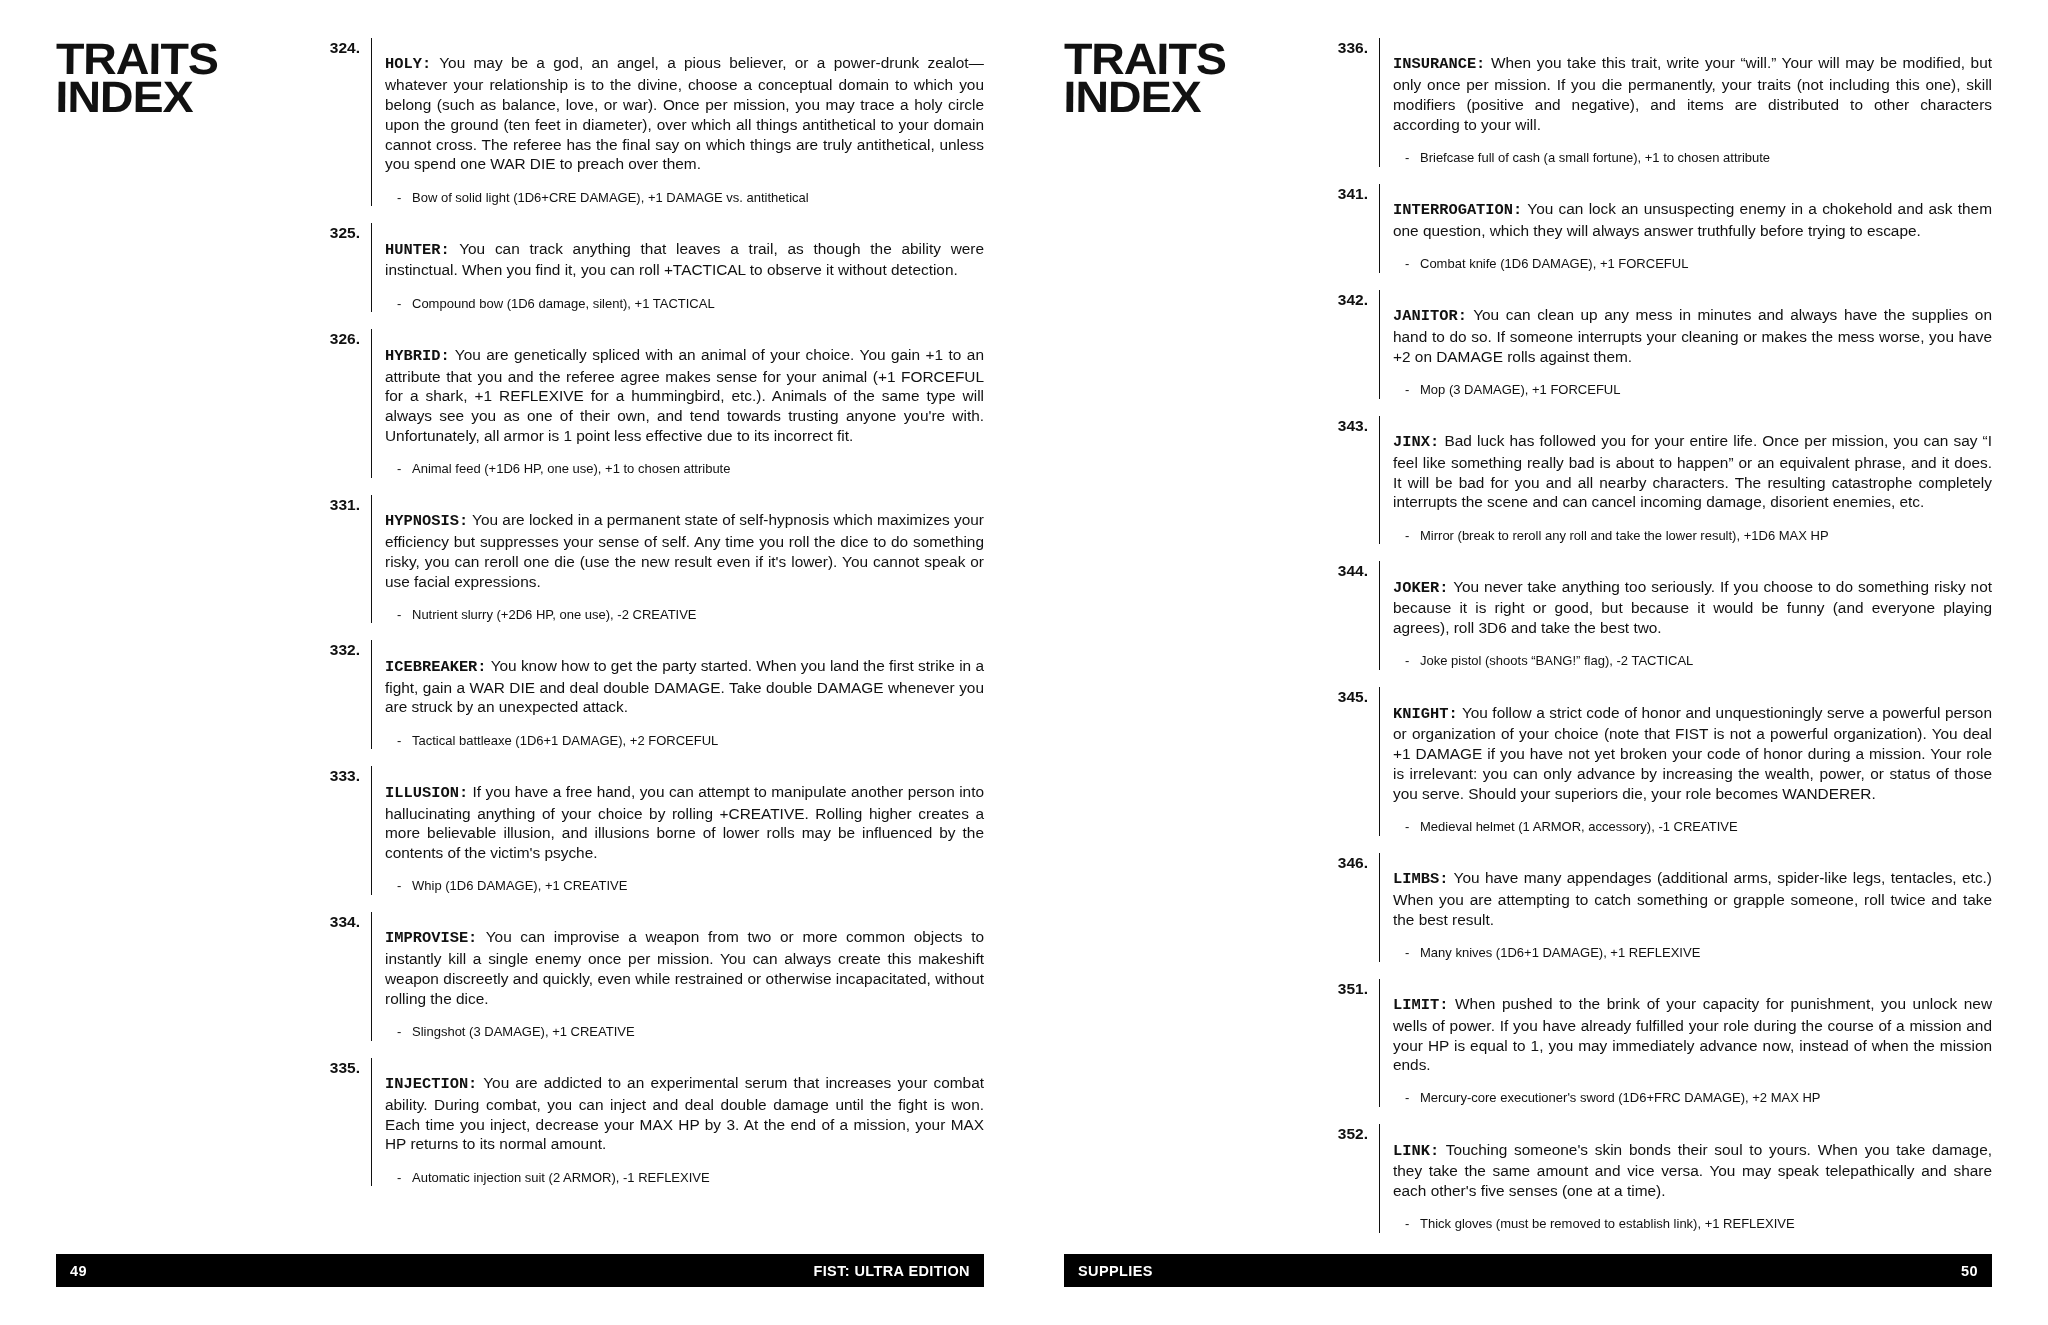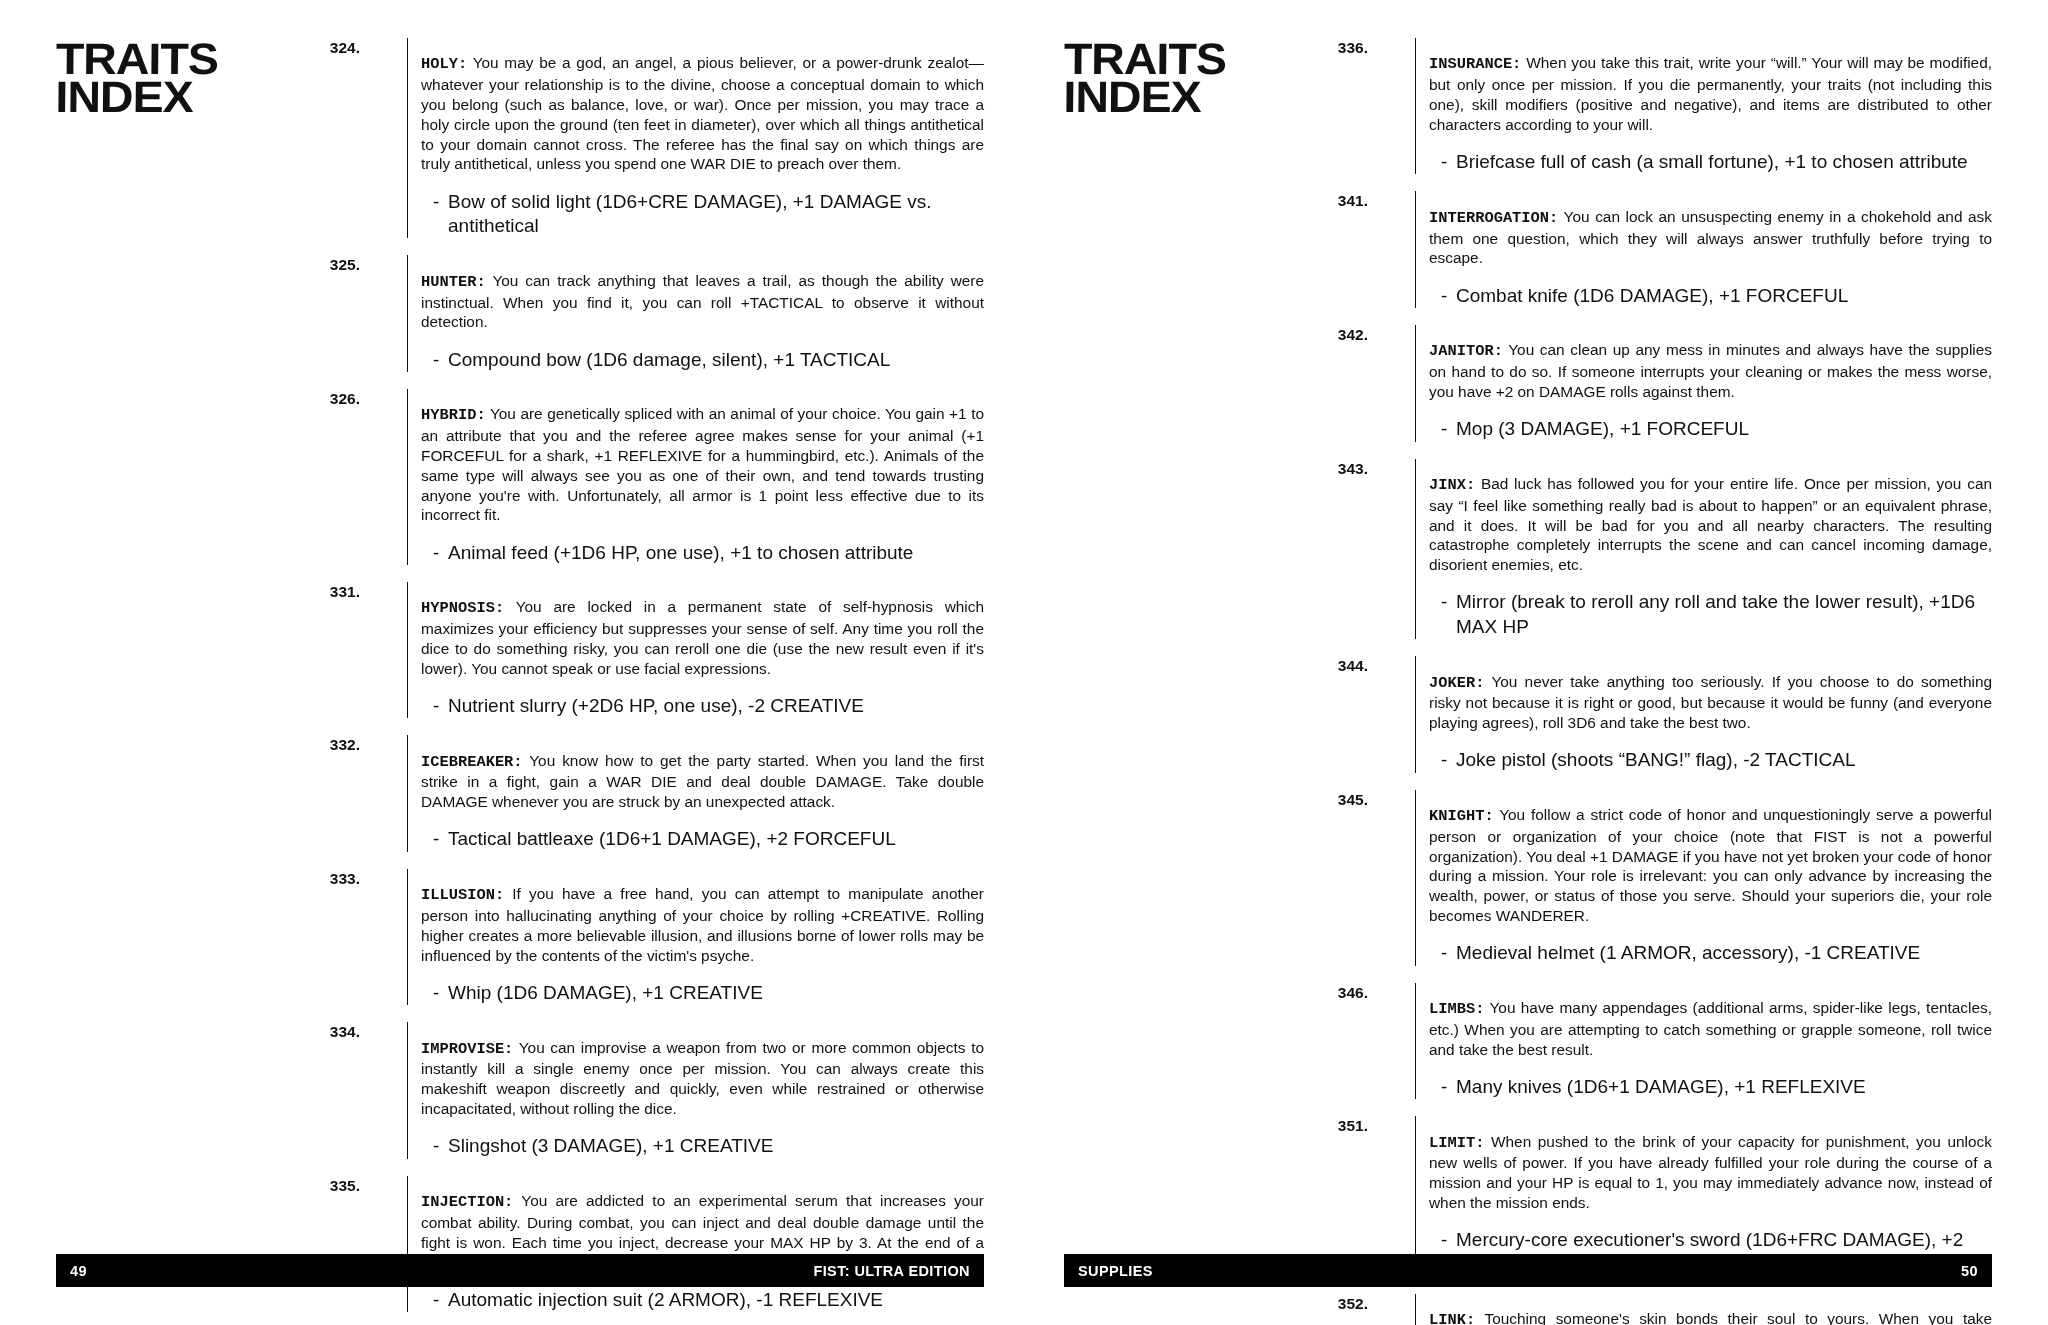--- a/index.html
+++ b/index.html
@@ -42,21 +42,20 @@
     transform-origin: left top;
     white-space: pre-line;
   }
   .entries {
     flex: 1 1 auto;
     padding-left: 4px;
   }
   .entry {
     display: flex;
     margin-bottom: 17px;
-    gap: 36px;
   }
   .entry:last-child { margin-bottom: 0; justify-content: center; }
   .entry-num {
     width: 48px;
     flex: 0 0 48px;
     text-align: right;
     font-size: 15.5px;
     font-weight: bold;
     line-height: 1.28;
     padding-right: 0;
@@ -77,21 +76,21 @@
     font-weight: bold;
     text-transform: uppercase;
     font-family: Liberation Mono, monospace;
   }
   .entry-items {
     margin: 0;
     padding: 0;
     list-style: none;
   }
   .entry-items li {
-    font-size: 19px;
+    font-size: 13px;
     line-height: 1.285;
     padding-left: 27px;
     position: relative;
     margin-top: 13px;
   }
   .entry-items li::before {
     content: "-";
     position: absolute;
     left: 12px;
     top: 0;

